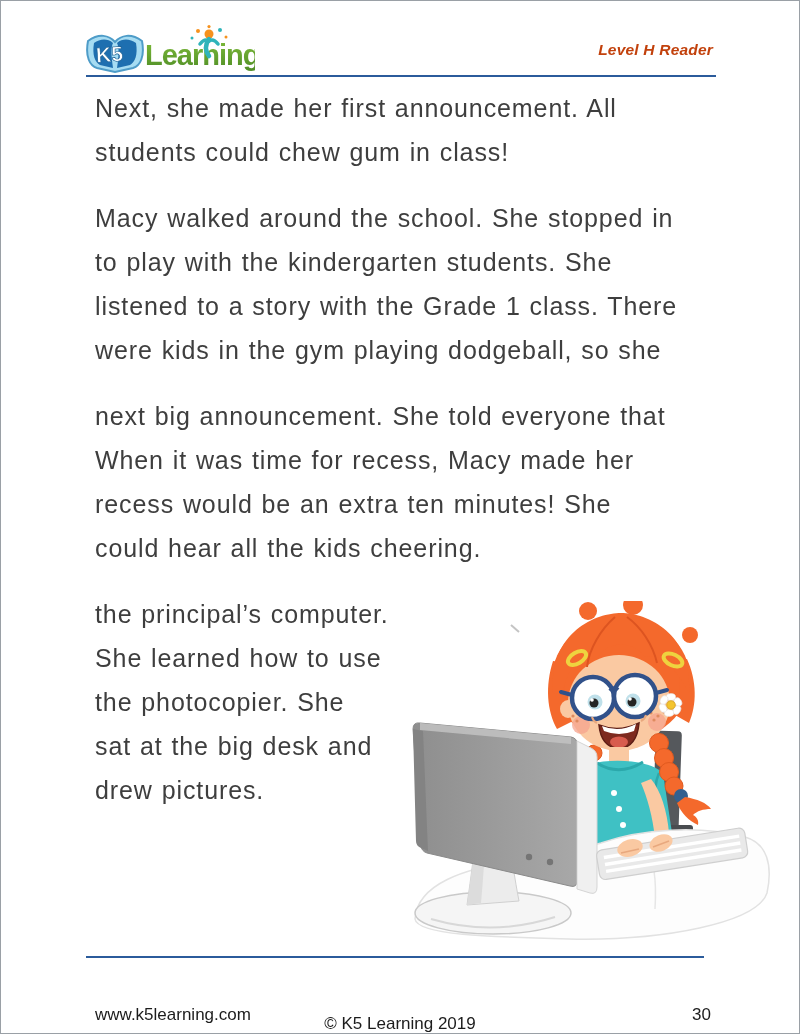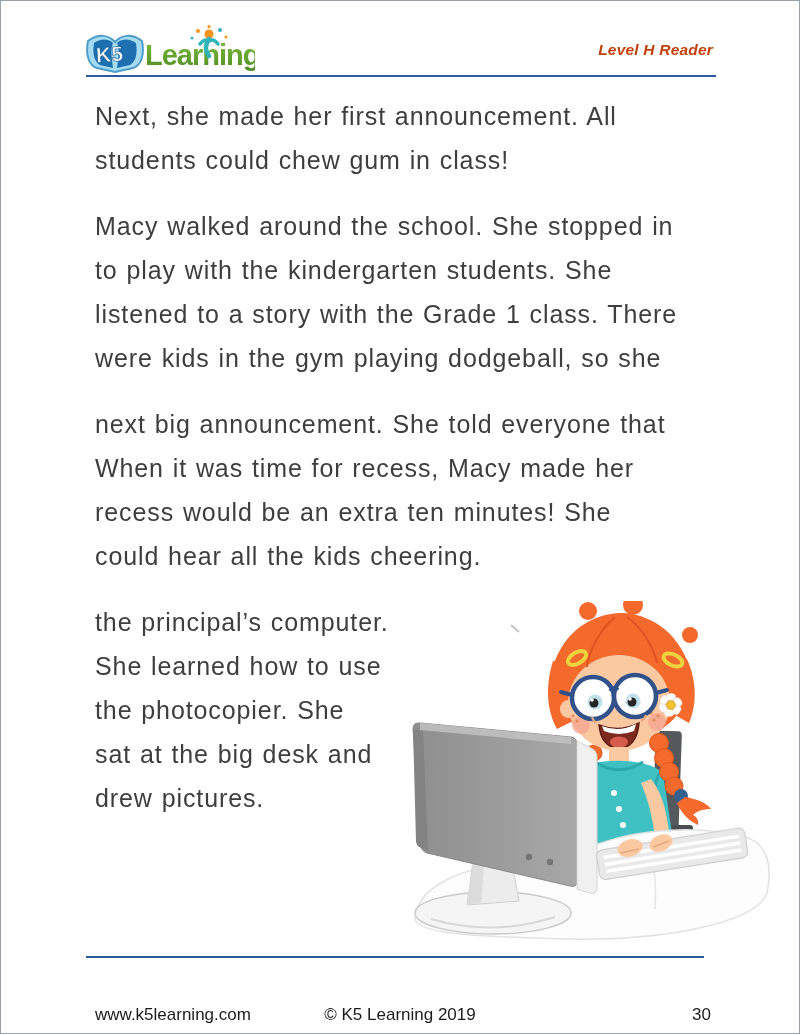--- a/index.html
+++ b/index.html
@@ -16,31 +16,31 @@
   .reader-level{
     position:absolute;right:86px;top:40px;
     font-size:15.5px;font-weight:bold;font-style:italic;color:#c2410c;
     letter-spacing:.2px;
   }
   .rule{position:absolute;height:2px;background:#2b5b9b;}
   .rule.header{left:85px;top:74px;width:630px;}
   .rule.footer{left:85px;top:955px;width:618px;}
   
   .content{position:absolute;left:94px;top:85px;width:640px;color:#3e3e3e;}
-  .para{margin:8px 0 22px 0;}
+  .para{margin:0 0 22px 0;}
   .tline{
     height:44px;line-height:44px;white-space:nowrap;
     font-size:25px;letter-spacing:.9px;word-spacing:1px;color:#3e3e3e;
   }
   
   .illus{position:absolute;left:400px;top:600px;width:372px;height:342px;}
   
   .footer-text{position:absolute;top:1004px;font-size:17px;color:#1c1c1c;}
   .footer-left{left:94px;}
-  .footer-center{left:0;width:798px;text-align:center;}
+  .footer-center{left:0;width:798px;text-align:center;margin-top:9px;}
   .footer-right{right:88px;}
   a.plain{color:#1c1c1c;text-decoration:none;}
 </style>
 </head>
 <body>
 
 <div class="page">
 
   <div>
     <svg class="logo" viewBox="0 0 170 48">

